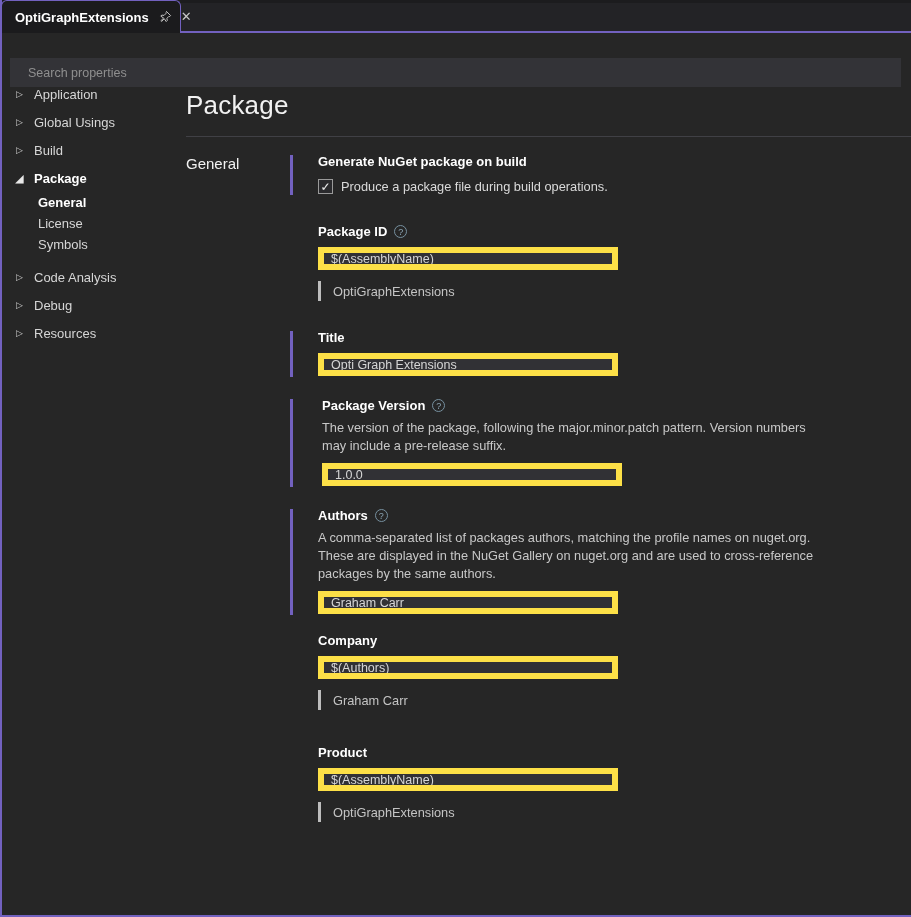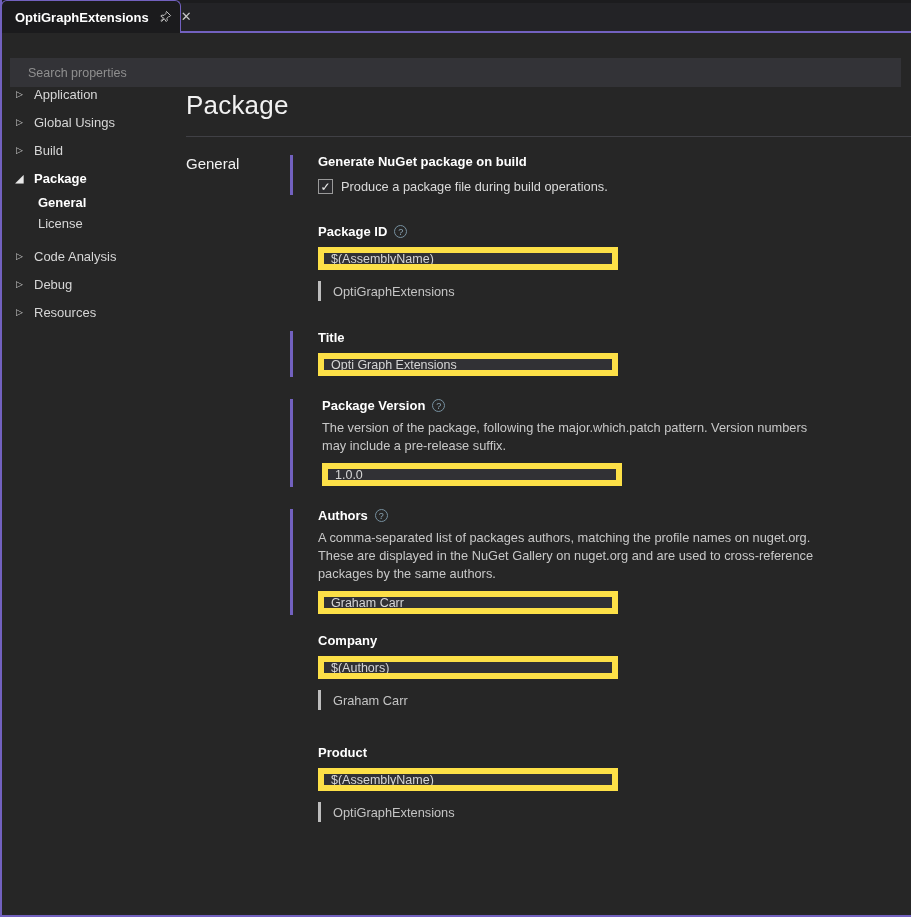--- a/index.html
+++ b/index.html
@@ -128,20 +128,23 @@
     <div class="nav-item bold">
       <span class="arrow expanded">◢</span>
       <span>Package</span>
     </div>
     <div class="nav-child selected">
       <span>General</span>
     </div>
     <div class="nav-child">
       <span>License</span>
     </div>
+    <div class="nav-child">
+      <span>Symbols</span>
+    </div>
     <div class="nav-gap"></div>
     <div class="nav-item">
       <span class="arrow">▷</span>
       <span>Code Analysis</span>
     </div>
     <div class="nav-item">
       <span class="arrow">▷</span>
       <span>Debug</span>
     </div>
     <div class="nav-item">
@@ -185,21 +188,21 @@
             <span>Title</span>
           </div>
           <input class="textbox" type="text" value="Opti Graph Extensions" style="">
         </div>
 
         <div class="group modified g4">
           <div class="group-label">
             <span>Package Version</span>
             <span class="help-badge">?</span>
           </div>
-          <div class="group-desc">The version of the package, following the major.which.patch pattern. Version numbers may include a pre-release suffix.</div>
+          <div class="group-desc">The version of the package, following the major.minor.patch pattern. Version numbers may include a pre-release suffix.</div>
           <input class="textbox" type="text" value="1.0.0" style="">
         </div>
 
         <div class="group modified g5">
           <div class="group-label">
             <span>Authors</span>
             <span class="help-badge">?</span>
           </div>
           <div class="group-desc">A comma-separated list of packages authors, matching the profile names on nuget.org. These are displayed in the NuGet Gallery on nuget.org and are used to cross-reference packages by the same authors.</div>
           <input class="textbox" type="text" value="Graham Carr" style="">

